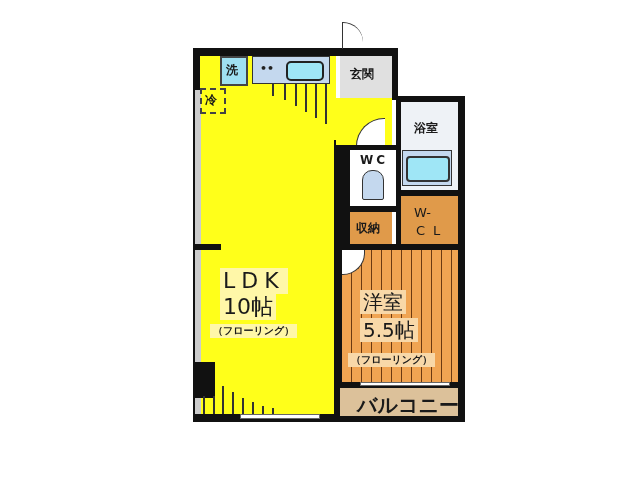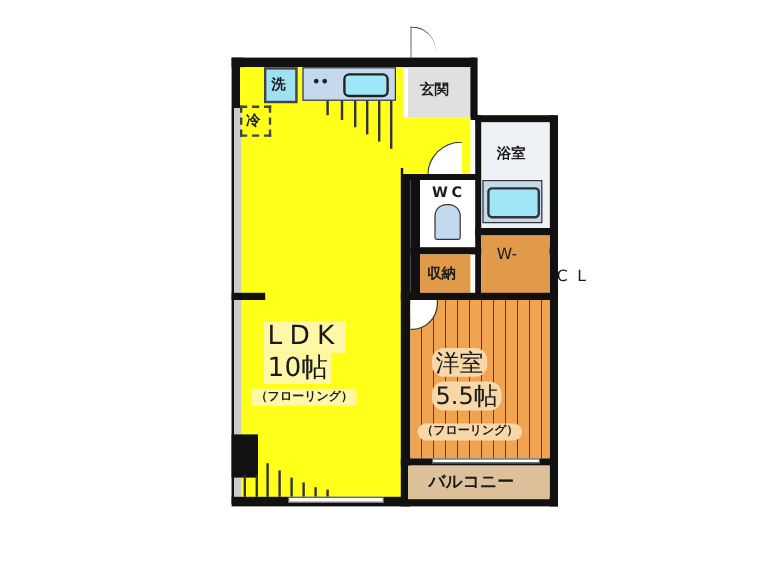--- a/index.html
+++ b/index.html
@@ -6,21 +6,21 @@
   body { width:640px; height:480px; position:relative; overflow:hidden; font-family:"DejaVu Sans", sans-serif; }
   .abs { position:absolute; }
   .wall { position:absolute; background:#111111; }
   .room { position:absolute; box-sizing:border-box; }
   .yellow { background:#ffff1a; }
   .grey { background:#e0e0e0; }
   .bath { background:#eef2f6; }
   .tan { background:#dcc19a; }
   .lbl { position:absolute; color:#1a1a1a; font-weight:bold; white-space:nowrap; line-height:1; }
   .lbl-bg { background:#fff7a8; padding:2px 3px; }
-  .lbl-bg2 { background:#f8d8a8; padding:2px 3px;border-radius:10px; }
+  .lbl-bg2 { background:#f8d8a8; padding:2px 3px; }
   .window { position:absolute; background:#ffffff; border:1px solid #666; box-sizing:border-box; }
   .stripe-v { position:absolute; background:#333; width:2px; }
   .orange-stripes {
     background: repeating-linear-gradient(90deg, #f0a452 0px, #f0a452 9px, #6b3a12 9px, #6b3a12 10px);
   }
 </style>
 </head>
 <body>
 
 <div class="wall" style="left:193px;top:48px;width:10px;height:42px;"></div>
@@ -86,26 +86,26 @@
 <div class="wall" style="left:342px;top:145px;width:8px;height:110px;"></div>
 <div class="lbl" style="left:360px;top:154px;font-size:12px;letter-spacing:3px;">WC</div>
 <div class="abs" style="left:362px;top:170px;width:20px;height:28px;background:#c4d8ee;border:1px solid #333;border-radius:10px 10px 2px 2px;"></div>
 
 <div class="wall" style="left:342px;top:206px;width:120px;height:6px;"></div>
 <div class="room" style="left:350px;top:212px;width:42px;height:32px;background:#e09a4a;"></div>
 <div class="lbl" style="left:356px;top:222px;font-size:12px;">収納</div>
 <div class="room" style="left:401px;top:196px;width:57px;height:52px;background:#e09a4a;"></div>
 <div class="wall" style="left:396px;top:190px;width:66px;height:6px;"></div>
 <div class="lbl" style="left:414px;top:206px;font-size:13px;font-weight:normal;">W-</div>
-<div class="lbl" style="left:416px;top:224px;font-size:13px;font-weight:normal;letter-spacing:8px;margin-left:48px;">CL</div>
+<div class="lbl" style="left:416px;top:224px;font-size:13px;font-weight:normal;letter-spacing:8px;">CL</div>
 <div class="wall" style="left:342px;top:244px;width:120px;height:6px;"></div>
 
 <div class="room orange-stripes" style="left:342px;top:250px;width:116px;height:132px;"></div>
 <div class="abs" style="left:342px;top:250px;width:22px;height:24px;background:#fff;border-bottom:1px solid #333;border-right:1px solid #333;border-bottom-right-radius:22px;"></div>
 <div class="lbl lbl-bg2" style="left:360px;top:290px;font-size:20px;font-weight:normal;">洋室</div>
 <div class="lbl lbl-bg2" style="left:360px;top:318px;font-size:20px;font-weight:normal;">5.5帖</div>
 <div class="lbl lbl-bg2" style="left:348px;top:353px;font-size:10px;">（フローリング）</div>
 
 <div class="wall" style="left:334px;top:382px;width:131px;height:6px;"></div>
 <div class="window" style="left:360px;top:382px;width:90px;height:4px;"></div>
 
 <div class="room tan" style="left:340px;top:388px;width:118px;height:28px;"></div>
-<div class="lbl" style="left:357px;top:395px;font-size:14px;">バルコニー</div>
+<div class="lbl" style="left:357px;top:395px;font-size:20px;">バルコニー</div>
 
 </body></html>

